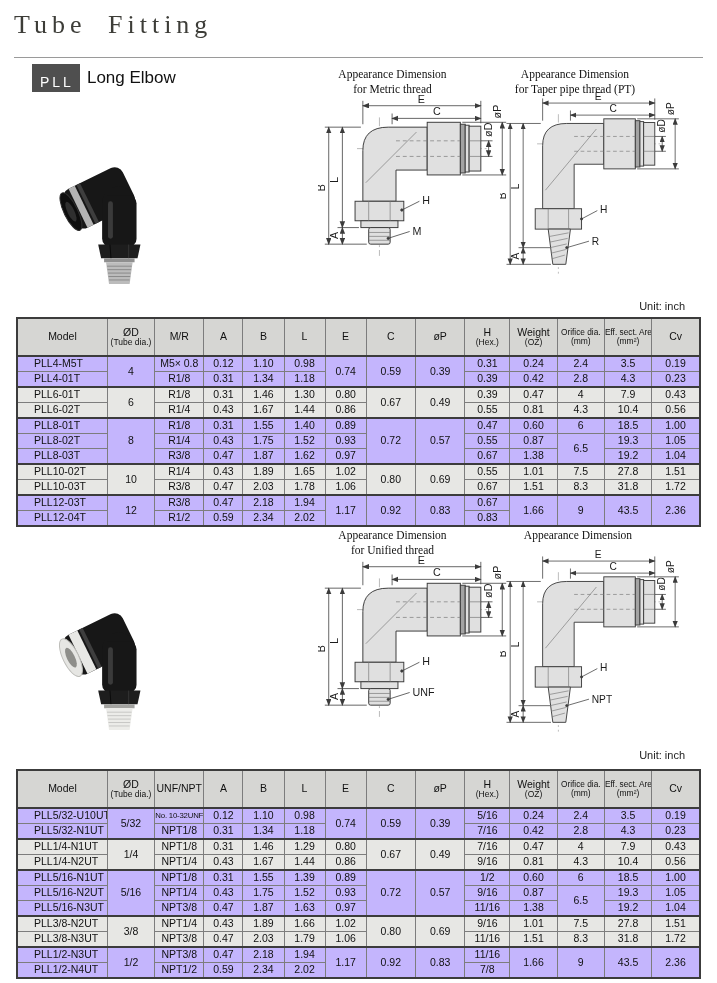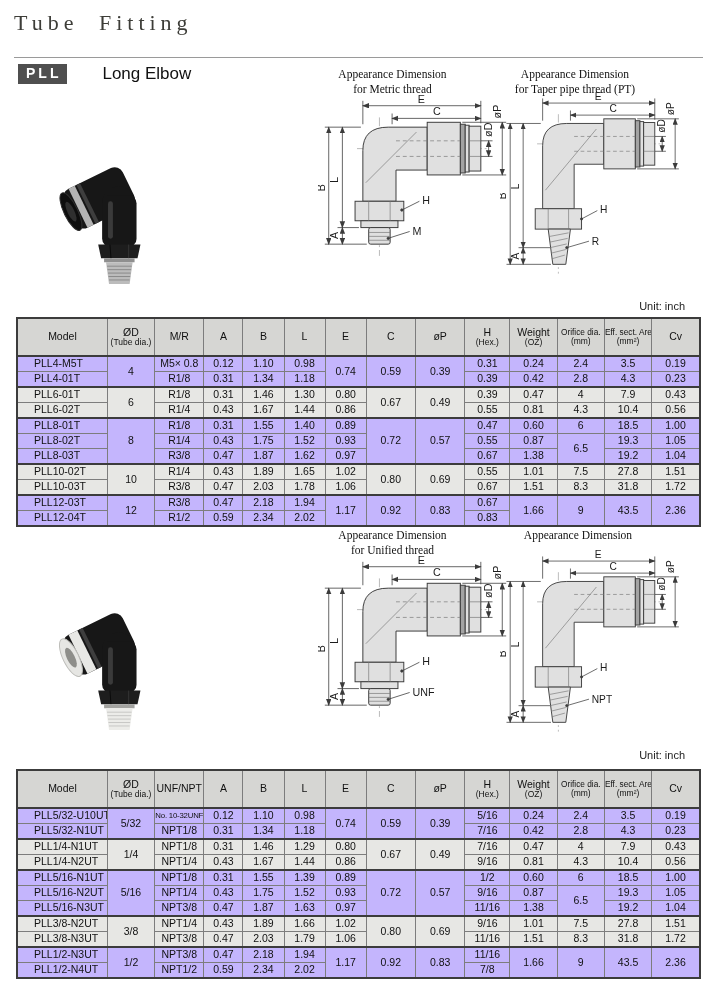--- a/index.html
+++ b/index.html
@@ -2,30 +2,30 @@
 <html><head>
 <meta charset="utf-8">
 <style>
   html,body { margin:0; padding:0; background:#ffffff; }
   .page {
     position:relative; width:717px; height:983px; background:#fff;
     font-family:"Liberation Sans", sans-serif; color:#1a1a1a; overflow:hidden;
   }
   .page-title {
     position:absolute; left:14px; top:10px;
-    font-family:"Liberation Serif", serif; font-size:22px; color:#3d3d38;
+    font-family:"Liberation Serif", serif; font-size:26px; color:#3d3d38;
     letter-spacing:5px; word-spacing:10px;
   }
   .title-rule { position:absolute; left:14px; top:57px; width:689px; height:0; border-top:1px solid #9a9a9a; }
   .section-header { position:absolute; left:18px; top:64px; display:flex; align-items:center; gap:7px; }
   .series-badge {
-    background:#4f4f4f; color:#fff; font-weight:bold; font-size:14px;
-    letter-spacing:3px; padding:2px 6px 2px 8px; line-height:1.1;
+    background:#4f4f4f; color:#fff; font-weight:normal; font-size:14px;
+    letter-spacing:3px; padding:11px 6px 2px 8px; line-height:1.1;margin-left:14px;
   }
-  .series-name { font-size:17px; color:#111;margin-left:28px; }
+  .series-name { font-size:17px; color:#111; }
   .diag-title { position:absolute; font-size:11.5px; line-height:1.3; text-align:center; color:#111;font-family:Liberation Serif, serif; }
   .diag-title.t1 { left:305px; top:67px; width:175px; }
   .diag-title.t2 { left:465px; top:67px; width:220px; }
   .diag-title.t3 { left:305px; top:528px; width:175px; }
   .diag-title.t4 { left:458px; top:528px; width:240px; }
   svg.diag, svg.photo { position:absolute; }
   .unit-label { position:absolute; left:0; width:685px; text-align:right; font-size:11px; color:#222; }
   .unit-1 { top:300px; }
   .unit-2 { top:749px; }
   table.spec {

